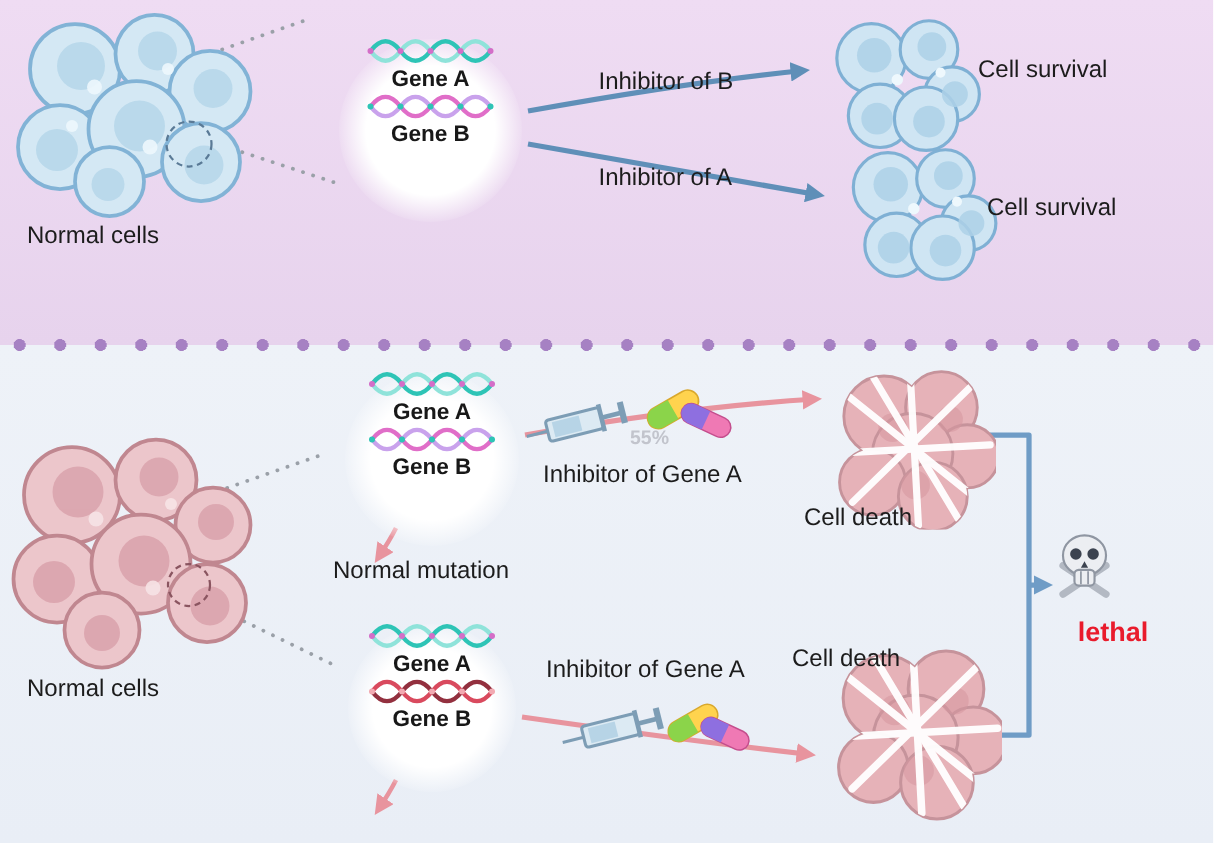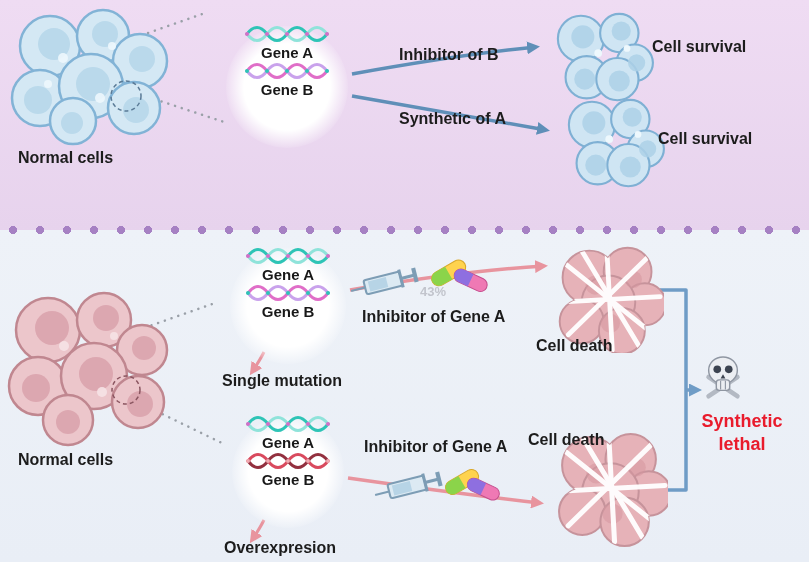--- a/index.html
+++ b/index.html
@@ -7,21 +7,21 @@
   .canvas{position:relative;width:809px;height:562px;overflow:hidden;
           font-family:"Liberation Sans",sans-serif;background:#fff;}
   .panel-top{position:absolute;left:0;top:0;width:809px;height:230px;
              background:linear-gradient(180deg,#efdcf3 0%,#e7d3ed 100%);}
   .panel-bottom{position:absolute;left:0;top:230px;width:809px;height:332px;
                 background:linear-gradient(180deg,#eef2f8 0%,#e9eef6 100%);}
   .divider-dots{position:absolute;left:0;top:222px;width:809px;height:16px;
                 background-image:radial-gradient(circle 4px at 13px 8px,#a681c3 98%,rgba(0,0,0,0));
                 background-size:27px 16px;background-repeat:repeat-x;}
   .abs{position:absolute;}
-  .label{font-size:16px;font-weight:700;color:#1c1c1c;line-height:1.2;}
+  .label{font-size:16px;font-weight:400;color:#1c1c1c;line-height:1.2;}
   .center{text-align:left;}
   .gene-circle{border-radius:50%;display:flex;flex-direction:column;align-items:center;
                gap:2px;
                background:radial-gradient(circle,#ffffff 50%,rgba(255,255,255,0) 73%);}
   .gene-label{font-size:15px;font-weight:700;color:#181818;line-height:1.15;}
   .overlay{position:absolute;left:0;top:0;pointer-events:none;}
   .lethal{font-size:18px;font-weight:800;color:#e91b2c;line-height:1.3;text-align:center;}
   .watermark{font-size:13px;color:rgba(130,130,140,0.4);font-weight:600;}
 </style>
 </head>
@@ -115,21 +115,21 @@
           <circle cx="22" cy="8" r="2"></circle>
           <circle cx="42" cy="8" r="2"></circle>
           <circle cx="62" cy="8" r="2"></circle>
           <circle cx="82" cy="8" r="2"></circle>
         </g>
     </svg>
     <div class="gene-label">Gene B</div>
   </div>
 
   <div class="abs label" style="left:399px;top:45px;">Inhibitor of B</div>
-  <div class="abs label" style="left:399px;top:109px;">Synthetic of A</div>
+  <div class="abs label" style="left:399px;top:109px;">Inhibitor of A</div>
 
   <svg class="abs" style="left:550px;top:10px;" width="106" height="96" viewBox="0 0 110 100">
     <g fill="#cfe5f3" stroke="#7fb0d4" stroke-width="2.2">
       <circle cx="32" cy="30" r="24"></circle>
         <circle cx="72" cy="24" r="20"></circle>
         <circle cx="88" cy="55" r="19"></circle>
       <circle cx="38" cy="70" r="22"></circle>
         <circle cx="70" cy="72" r="22"></circle>
     </g>
     <g fill="#aed2e8" opacity="0.85">
@@ -215,23 +215,23 @@
       <g fill="#2ec4b6">
           <circle cx="2" cy="8" r="2"></circle>
           <circle cx="22" cy="8" r="2"></circle>
           <circle cx="42" cy="8" r="2"></circle>
           <circle cx="62" cy="8" r="2"></circle>
           <circle cx="82" cy="8" r="2"></circle>
         </g>
     </svg>
     <div class="gene-label">Gene B</div>
   </div>
-  <div class="abs label center" style="left:222px;top:371px;width:136px;">Single mutation</div>
-
-  <div class="abs watermark" style="left:420px;top:284px;">43%</div>
+  <div class="abs label center" style="left:222px;top:371px;width:136px;">Normal mutation</div>
+
+  <div class="abs watermark" style="left:420px;top:284px;">55%</div>
 
   <svg class="abs" style="left:348px;top:264px;" width="78" height="36" viewBox="0 0 76 34">
     <g transform="rotate(-14 38 17)">
       <line x1="2" y1="17" x2="16" y2="17" stroke="#7d9db5" stroke-width="2"></line>
       <rect x="16" y="10" width="36" height="14" rx="2" fill="#dceaf3" stroke="#7d9db5" stroke-width="2"></rect>
       <rect x="20" y="12" width="18" height="10" fill="#b7d4e6"></rect>
       <line x1="52" y1="8" x2="52" y2="26" stroke="#7d9db5" stroke-width="3"></line>
       <line x1="52" y1="17" x2="66" y2="17" stroke="#7d9db5" stroke-width="3"></line>
       <line x1="66" y1="10" x2="66" y2="24" stroke="#7d9db5" stroke-width="4"></line>
     </g>
@@ -301,21 +301,20 @@
       <g fill="#f2aab2">
           <circle cx="2" cy="8" r="2"></circle>
           <circle cx="22" cy="8" r="2"></circle>
           <circle cx="42" cy="8" r="2"></circle>
           <circle cx="62" cy="8" r="2"></circle>
           <circle cx="82" cy="8" r="2"></circle>
         </g>
     </svg>
     <div class="gene-label">Gene B</div>
   </div>
-  <div class="abs label center" style="left:224px;top:538px;width:130px;">Overexpresion</div>
 
   <div class="abs label" style="left:364px;top:437px;width:175px;">Inhibitor of Gene A</div>
   <svg class="abs" style="left:372px;top:468px;" width="78" height="36" viewBox="0 0 76 34">
     <g transform="rotate(-14 38 17)">
       <line x1="2" y1="17" x2="16" y2="17" stroke="#7d9db5" stroke-width="2"></line>
       <rect x="16" y="10" width="36" height="14" rx="2" fill="#dceaf3" stroke="#7d9db5" stroke-width="2"></rect>
       <rect x="20" y="12" width="18" height="10" fill="#b7d4e6"></rect>
       <line x1="52" y1="8" x2="52" y2="26" stroke="#7d9db5" stroke-width="3"></line>
       <line x1="52" y1="17" x2="66" y2="17" stroke="#7d9db5" stroke-width="3"></line>
       <line x1="66" y1="10" x2="66" y2="24" stroke="#7d9db5" stroke-width="4"></line>
@@ -375,17 +374,16 @@
     <rect x="16" y="27" width="14" height="11" rx="3" fill="#eceef2" stroke="#8f96a2" stroke-width="1.5"></rect>
     <circle cx="17" cy="16" r="4" fill="#3c4350"></circle>
     <circle cx="29" cy="16" r="4" fill="#3c4350"></circle>
     <path d="M23,21 l-2.5,4.5 h5 z" fill="#3c4350"></path>
     <g stroke="#8f96a2" stroke-width="1.2">
       <line x1="20.5" y1="28" x2="20.5" y2="37"></line>
         <line x1="25.5" y1="28" x2="25.5" y2="37"></line>
     </g>
   </svg>
   <div class="abs lethal" style="left:686px;top:410px;width:112px;">
-    <div>Synthetic</div>
     <div>lethal</div>
   </div>
 
 </div>
 
 </body></html>

